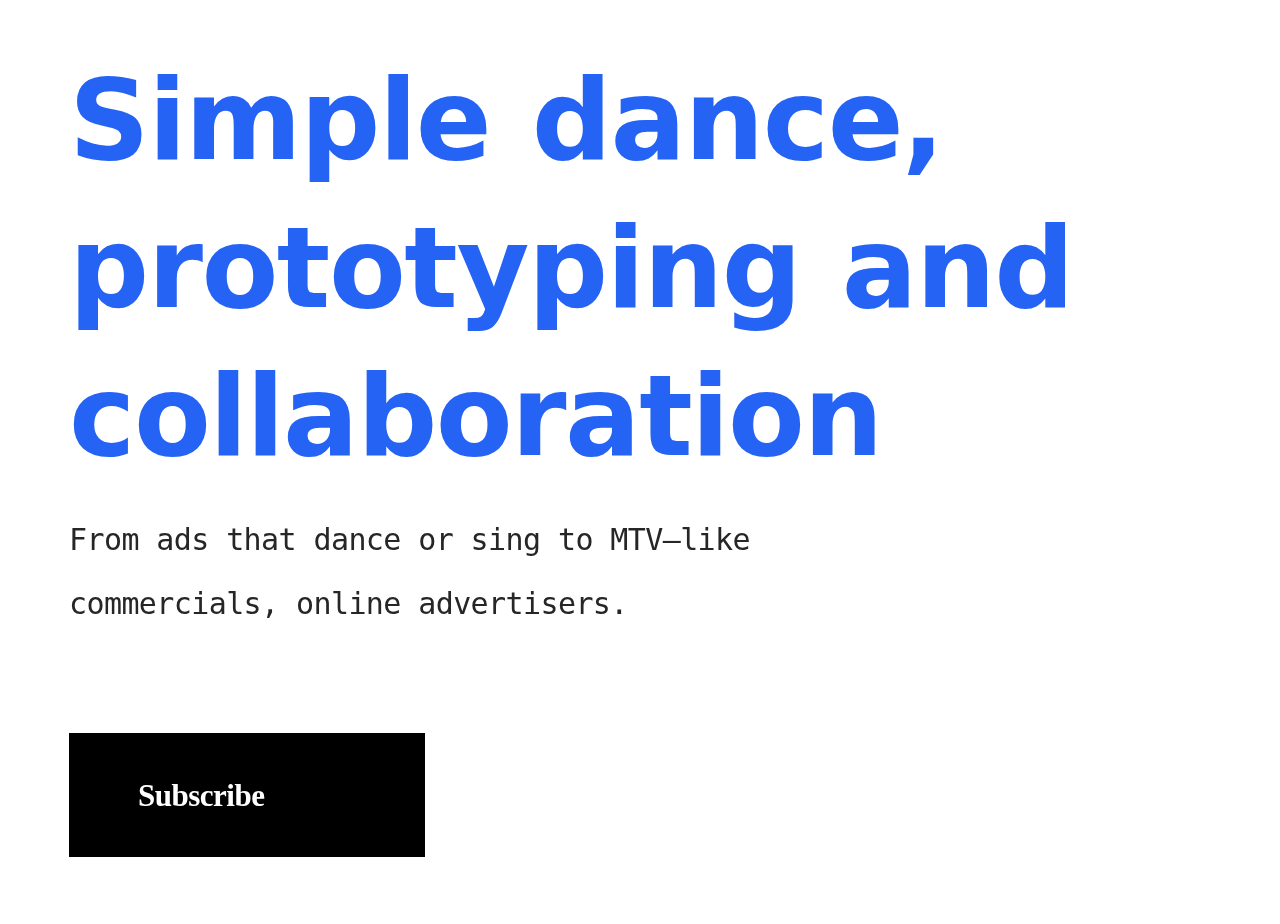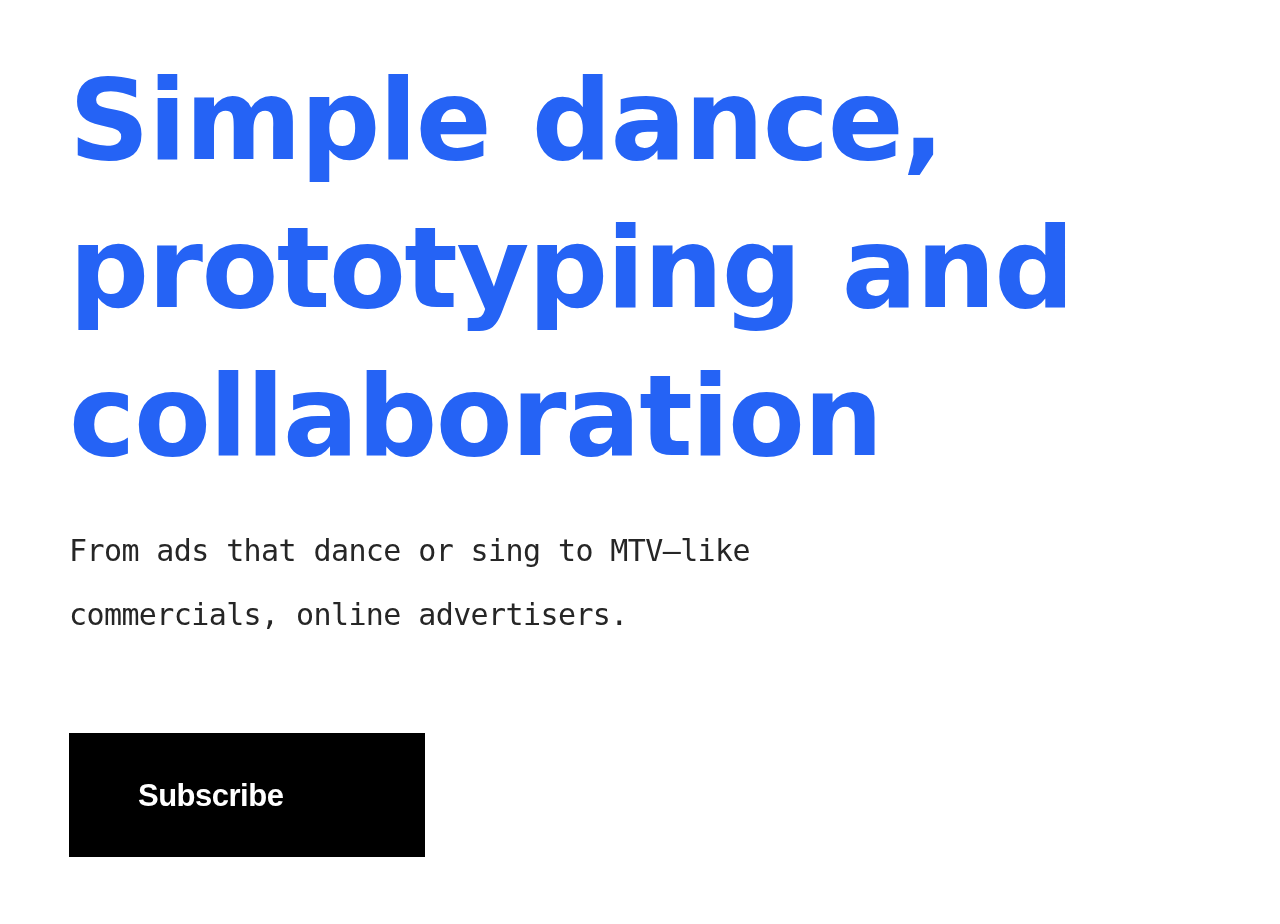--- a/index.html
+++ b/index.html
@@ -49,21 +49,21 @@
     white-space: pre-line;
     -webkit-font-smoothing: antialiased;
   }
 
   
   .hero-body {
     margin: 0;
     padding: 0;
     position: absolute;
     left: 0;
-    top: 519px;
+    top: 508px;
     width: 900px;
     color: #262626;
     font-family: "DejaVu Sans Mono", monospace;
     font-weight: 400;
     font-size: 30px;
     line-height: 64px;
     letter-spacing: -0.6px;
     white-space: pre-line;
   }
 
@@ -83,21 +83,21 @@
     align-items: center;
     justify-content: flex-start;
     cursor: pointer;
     outline: none;
   }
 
   .hero-cta-label {
     display: block;
     margin-left: 69px;
     color: #ffffff;
-    font-family: Liberation Sans, sans-serif;
+    font-family: Liberation Serif, serif;
     font-weight: 700;
     font-size: 31px;
     letter-spacing: -0.5px;
     line-height: 1;
     white-space: nowrap;
   }
 </style>
 </head>
 <body>
 

